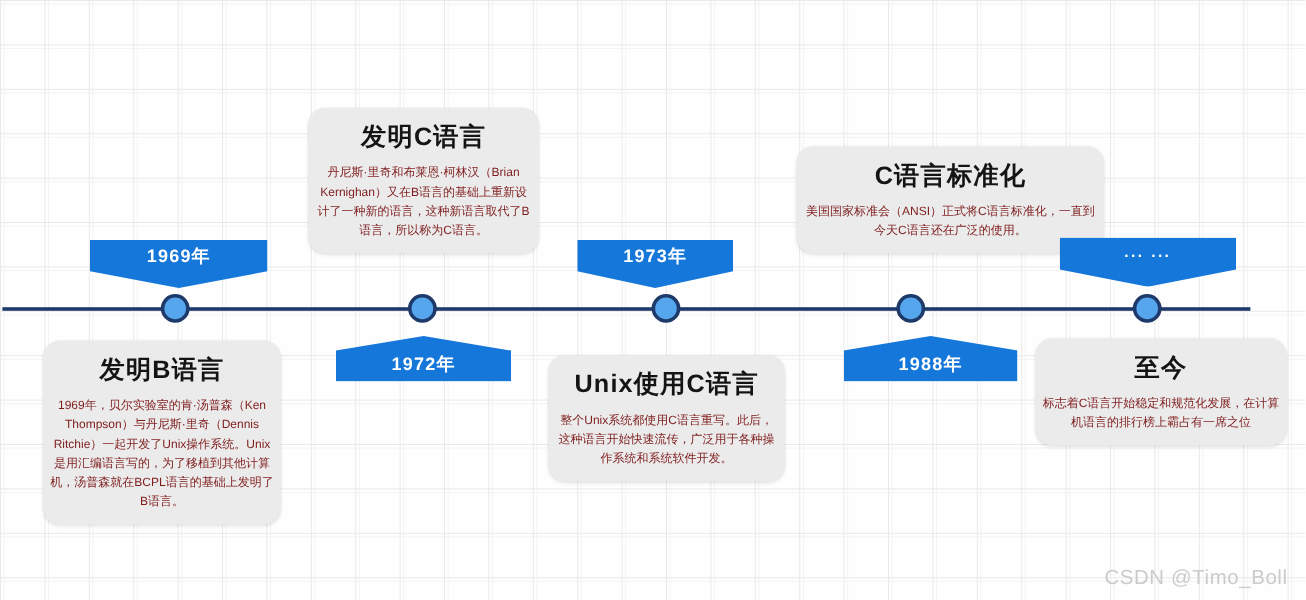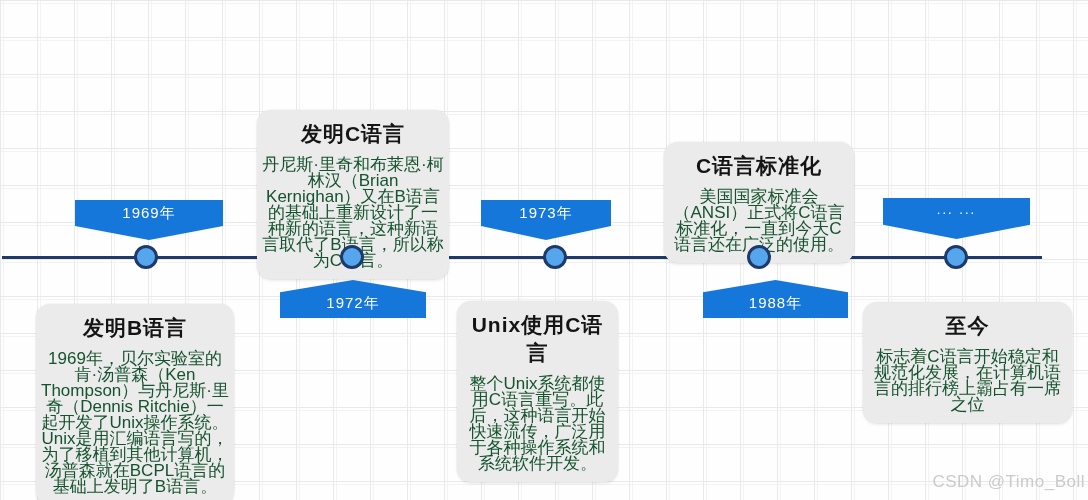--- a/index.html
+++ b/index.html
@@ -53,59 +53,58 @@
   .banner-down {
     clip-path: polygon(0 0, 100% 0, 100% 65%, 50% 100%, 0 65%);
     align-items: flex-start;
     padding-top: 4px;
   }
   .banner-up {
     clip-path: polygon(0 32%, 50% 0, 100% 32%, 100% 100%, 0 100%);
     align-items: flex-end;
     padding-bottom: 5px;
   }
-  .year-label { font-size: 15px; font-weight: 400; letter-spacing: 1px; }
+  .year-label { font-size: 15px; font-weight: 700; letter-spacing: 1px; }
   .e1-banner { left: 75px;  top: 200px; width: 148px; height: 40px; }
   .e2-banner { left: 280px; top: 280px; width: 146px; height: 38px; text-align: right; }
   .e3-banner { left: 481px; top: 200px; width: 130px; height: 40px; }
   .e4-banner { left: 689px; top: 280px; width: 145px; height: 38px; margin-left: 14px; }
   .e5-banner { left: 883px; top: 198px; width: 147px; height: 41px; }
   .e5-banner .year-label { font-size: 13px; letter-spacing: 2px; }
 
   .card {
     position: absolute;
     background: var(--card-bg, #ebebeb);
     border-radius: 14px;
     text-align: center;
     padding: 8px 5px 10px;
     box-shadow: 0 0 0 1px rgba(0,0,0,0.03), 0 2px 3px rgba(0,0,0,0.07);
     z-index: 1;
-    margin-top: 20px;
   }
   .card-title {
     font-size: 21px;
     font-weight: 700;
     color: #141414;
     letter-spacing: 1px;
     margin: 2px 0 9px;
   }
   .card-body {
-    font-size: 17px;
+    font-size: 10px;
     line-height: 16px;
-    color: #14532d;
+    color: #7f1d1d;
   }
   .e1-card { left: 36px;  top: 284px; width: 198px; }
   .e2-card { left: 257px; top: 90px;  width: 192px; }
-  .e3-card { left: 457px; top: 281px; width: 161px; }
-  .e4-card { left: 664px; top: 122px; width: 190px; }
+  .e3-card { left: 457px; top: 296px; width: 197px; }
+  .e4-card { left: 664px; top: 122px; width: 256px; }
   .e5-card { left: 863px; top: 282px; width: 209px; }
 
   .watermark {
     position: absolute;
-    right: 3px;
+    right: 15px;
     bottom: 8px;
     font-size: 17px;
     color: #cbcbcb;
     letter-spacing: 0.5px;
     white-space: nowrap;
   }
 </style>
 </head>
 <body>
 

